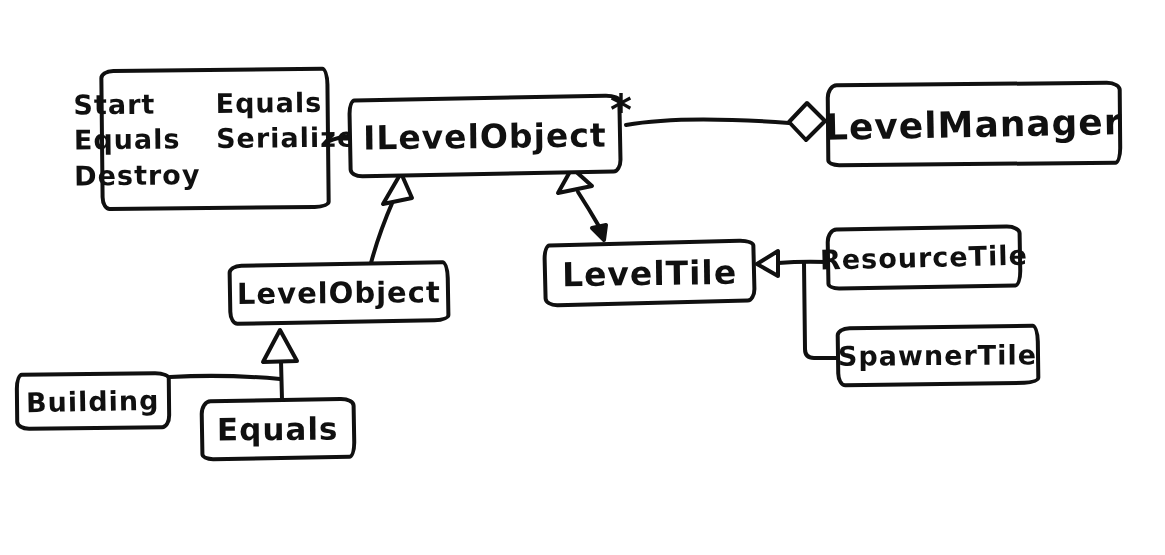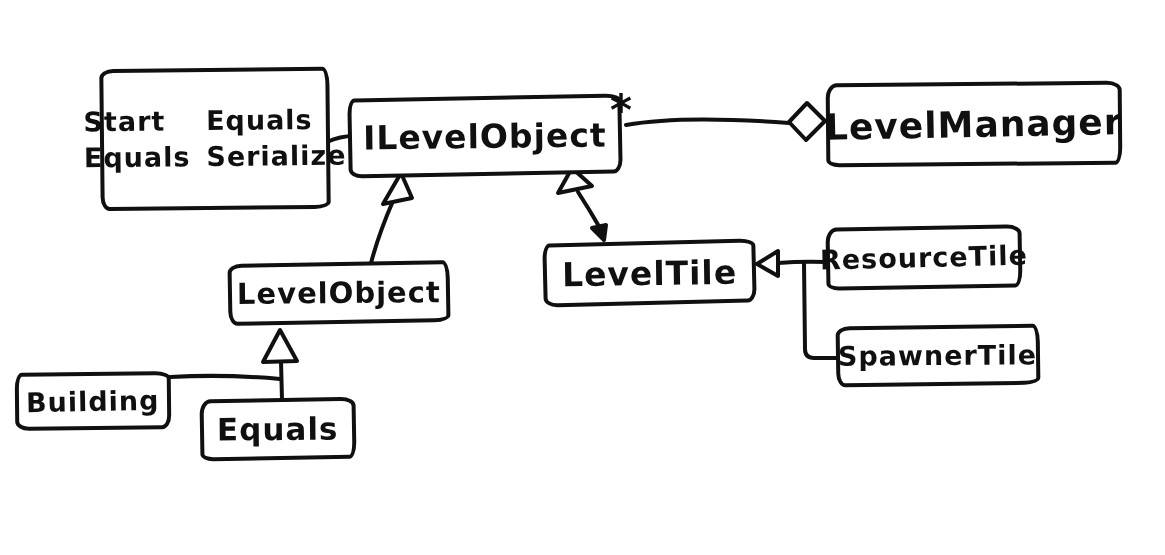--- a/index.html
+++ b/index.html
@@ -52,20 +52,21 @@
 
     <path d="M 281 361 L 282 400"></path>
     <polygon points="280,330 263,362 297,361" fill="#ffffff"></polygon>
   </svg>
 
   <div class="box r1" style="left:100px;top:68px;width:230px;height:142px;font-size:27px;transform:rotate(-0.6deg);">
     <div class="methods-grid">
       <div class="mcol">
         <span>Start</span>
         <span>Equals</span>
+        <span>Destroy</span>
       </div>
       <div class="mcol">
         <span>Equals</span>
         <span>Serialize</span>
       </div>
     </div>
   </div>
 
   <div class="box r2" style="left:348px;top:96px;width:274px;height:80px;font-size:33px;transform:rotate(-1.1deg);">
     <span class="lbl" style="transform:rotate(0.4deg);">ILevelObject</span>

